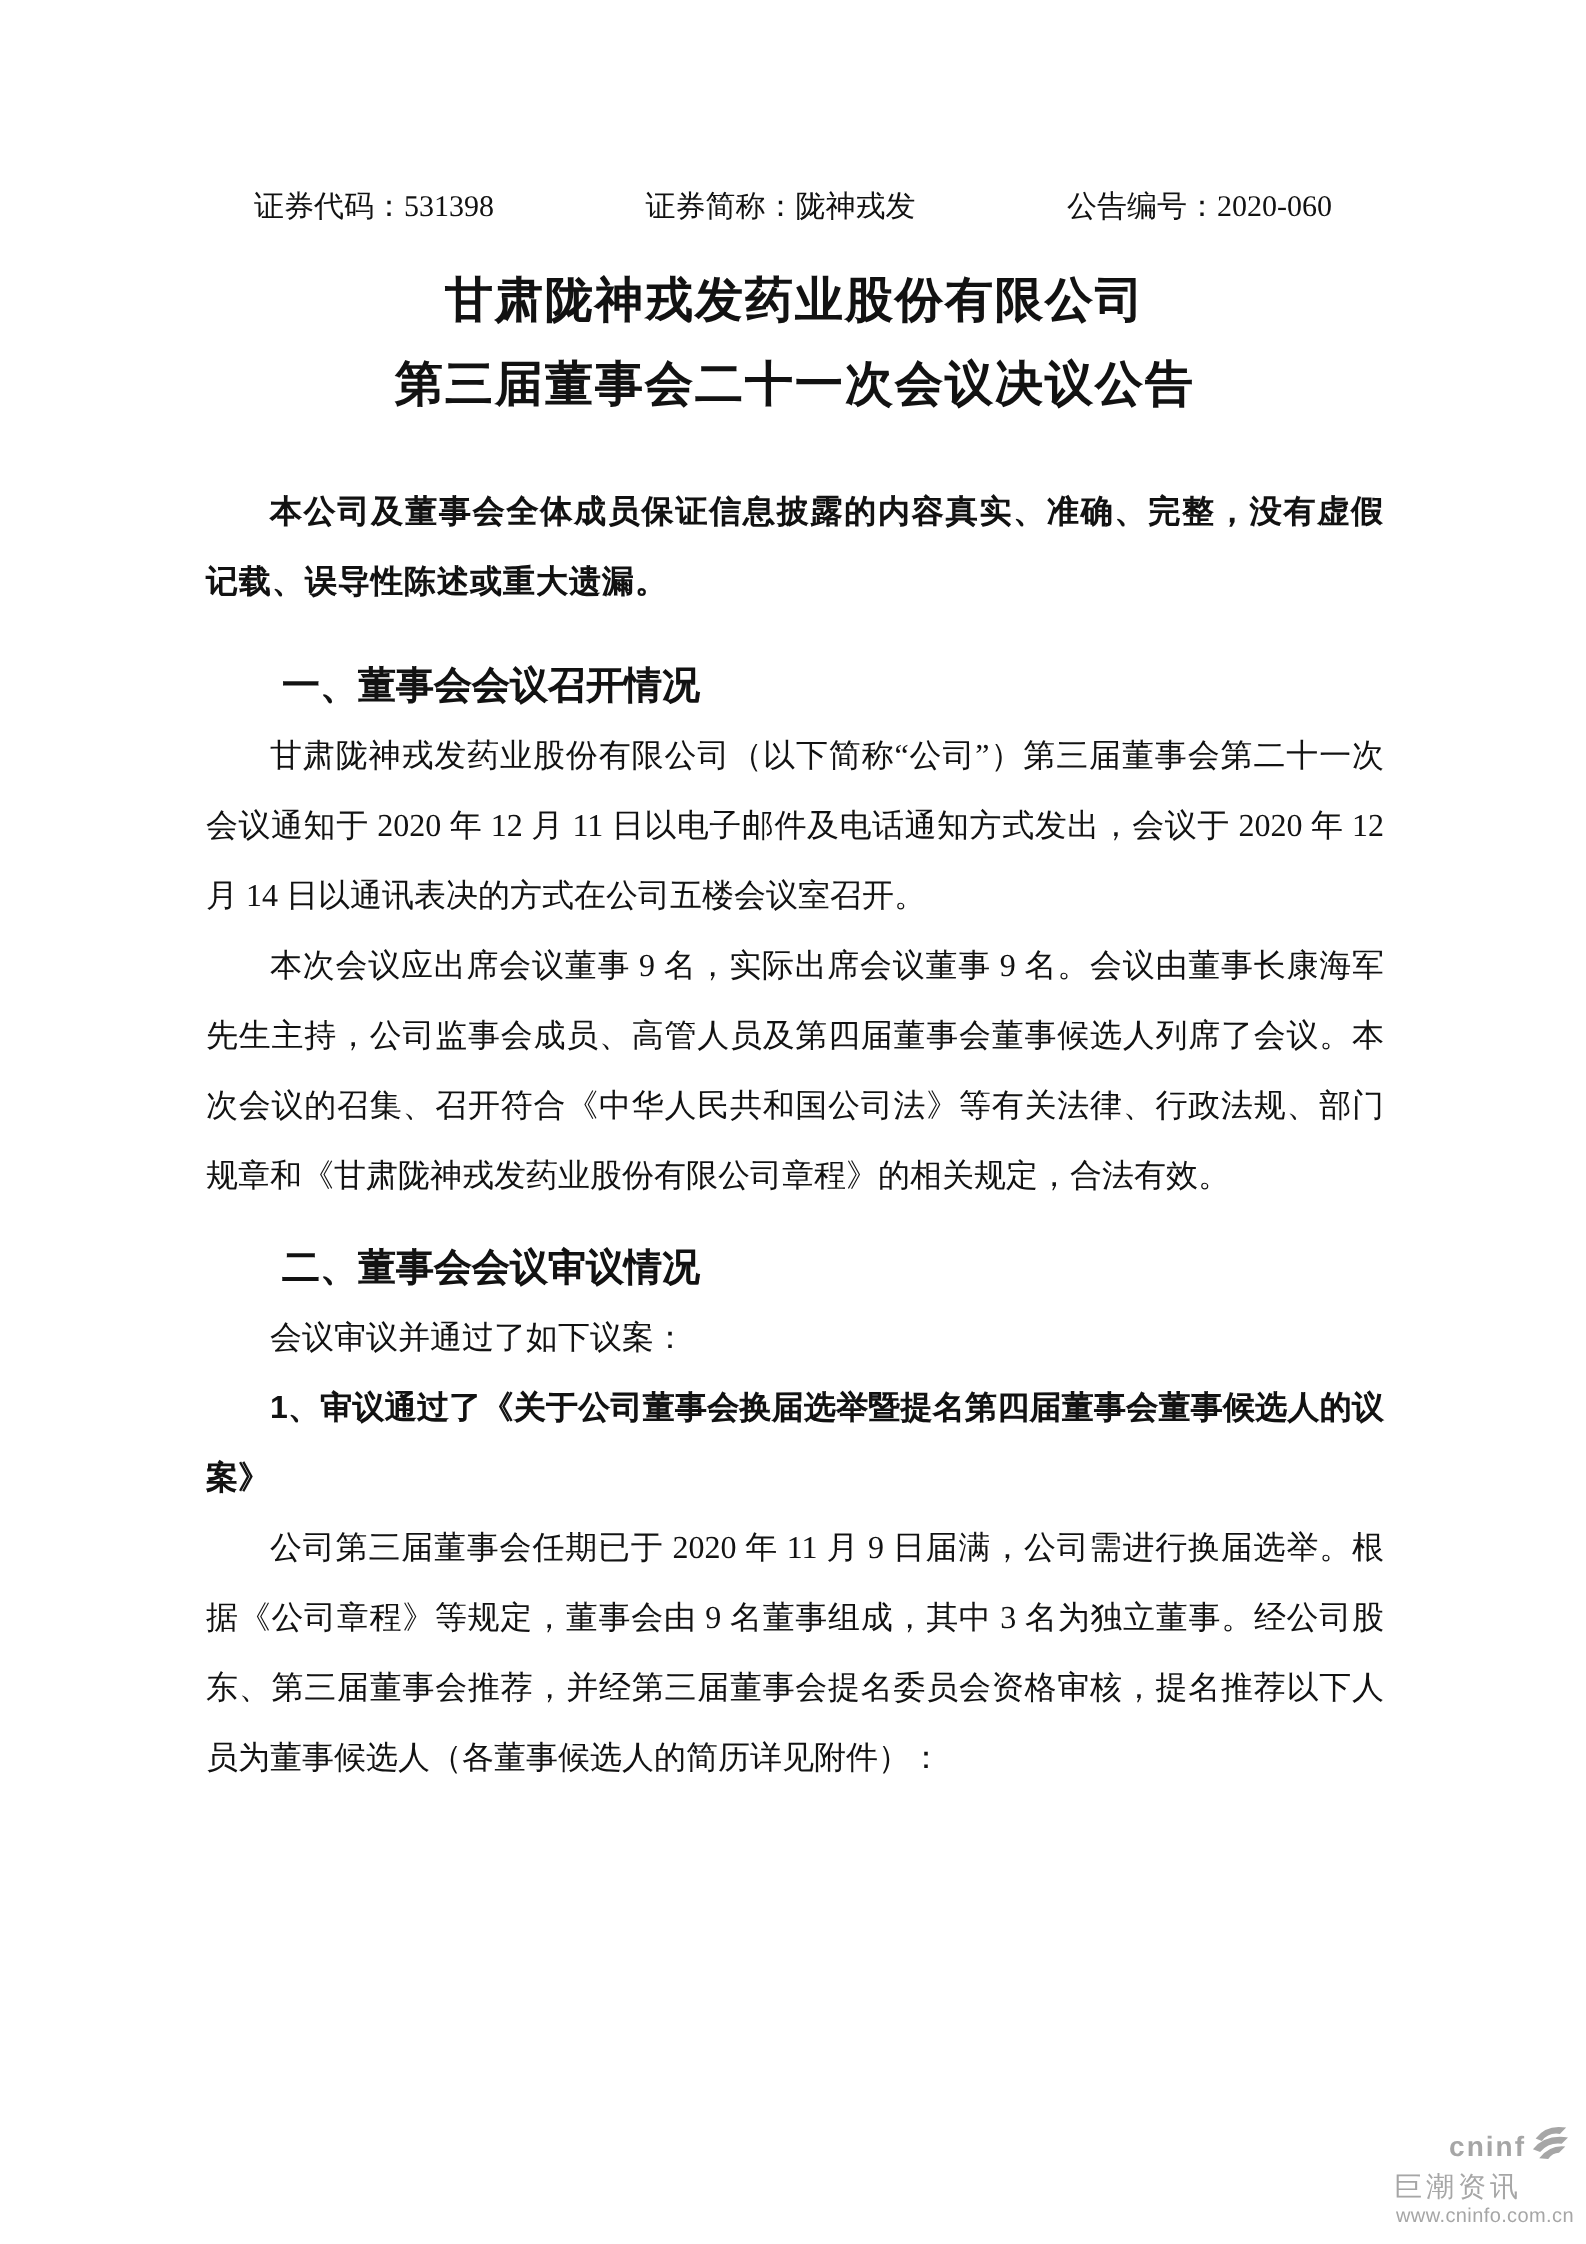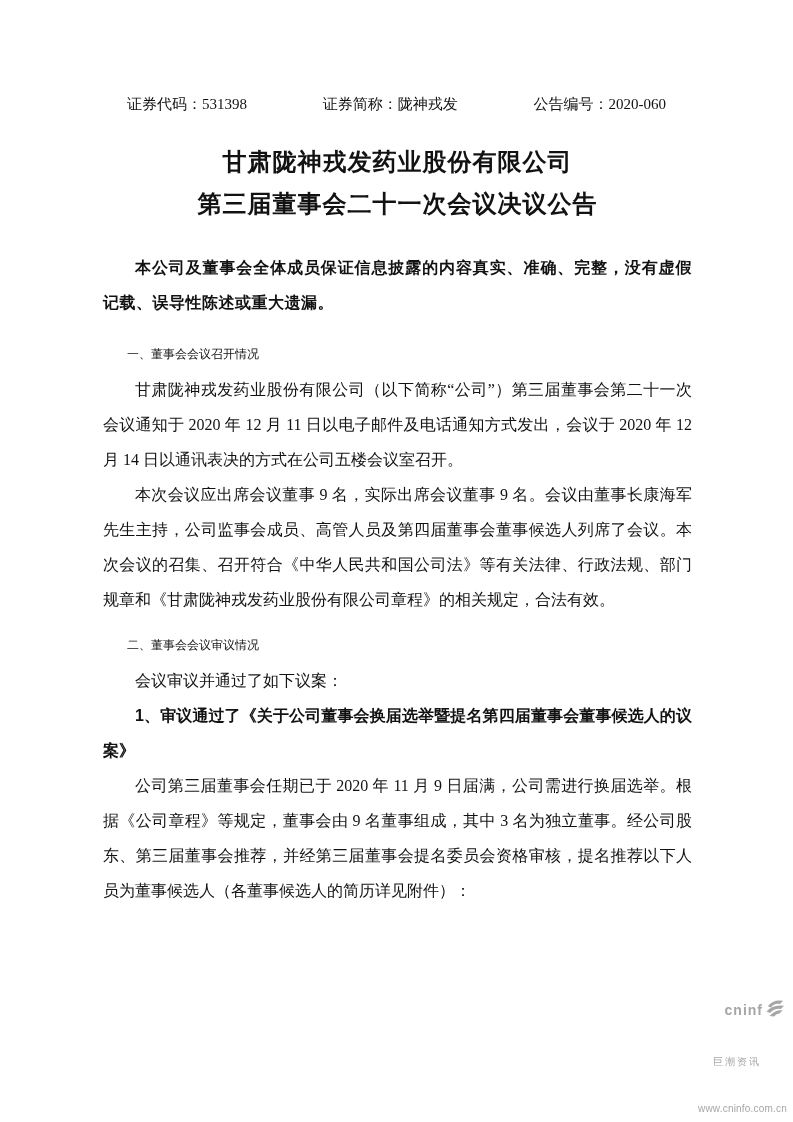--- a/index.html
+++ b/index.html
@@ -27,21 +27,21 @@
   .doc-header {
     display: flex;
     justify-content: space-between;
     padding: 0 26px 0 24px;
     font-size: 15px;
     line-height: 20px;
     white-space: nowrap;
   }
   
   .doc-title {
-    margin-top: 27px;
+    margin-top: 16px;
     text-align: center;
     font-family: "Liberation Sans", "DejaVu Sans", sans-serif;
     font-weight: bold;
     font-size: 24px;
     line-height: 42px;
     letter-spacing: 1px;
   }
   
   .para {
     margin: 0;
@@ -53,57 +53,56 @@
   .disclaimer {
     margin-top: 25px;
     font-family: "Liberation Sans", "DejaVu Sans", sans-serif;
     font-weight: bold;
     letter-spacing: 0.5px;
   }
   .section-heading {
     margin: 0;
     margin-top: 11px;
     font-family: "Liberation Sans", "DejaVu Sans", sans-serif;
-    font-weight: normal;
-    font-size: 12px;
+    font-weight: bold;
+    font-size: 19px;
     line-height: 35px;
     text-indent: 2em;
   }
   .spacer-sm { height: 6px; }
   .bold-item {
     font-family: "Liberation Sans", "DejaVu Sans", sans-serif;
     font-weight: bold;
   }
   
   .watermark {
     position: absolute;
     right: 6px;
     bottom: 8px;
     display: flex;
     flex-direction: column;
     align-items: flex-end;
     font-family: "Liberation Sans", "DejaVu Sans", sans-serif;
     color: #a6a6a6;
     line-height: 1.1;
-    gap: 34px;
   }
   .wm-brand-row {
     display: flex;
     align-items: center;
     gap: 2px;
     margin-right: 2px;
   }
   .wm-brand {
     font-size: 14px;
     font-weight: bold;
     letter-spacing: 1px;
   }
   .wm-logo { display: inline-block; }
   .wm-cn {
-    font-size: 10px;
+    font-size: 14px;
     letter-spacing: 2px;
     margin-top: 1px;
     margin-right: 26px;
     text-align: center;
   }
   .wm-url {
     font-size: 10px;
     margin-top: 2px;
     letter-spacing: 0.2px;
     text-align: right;

